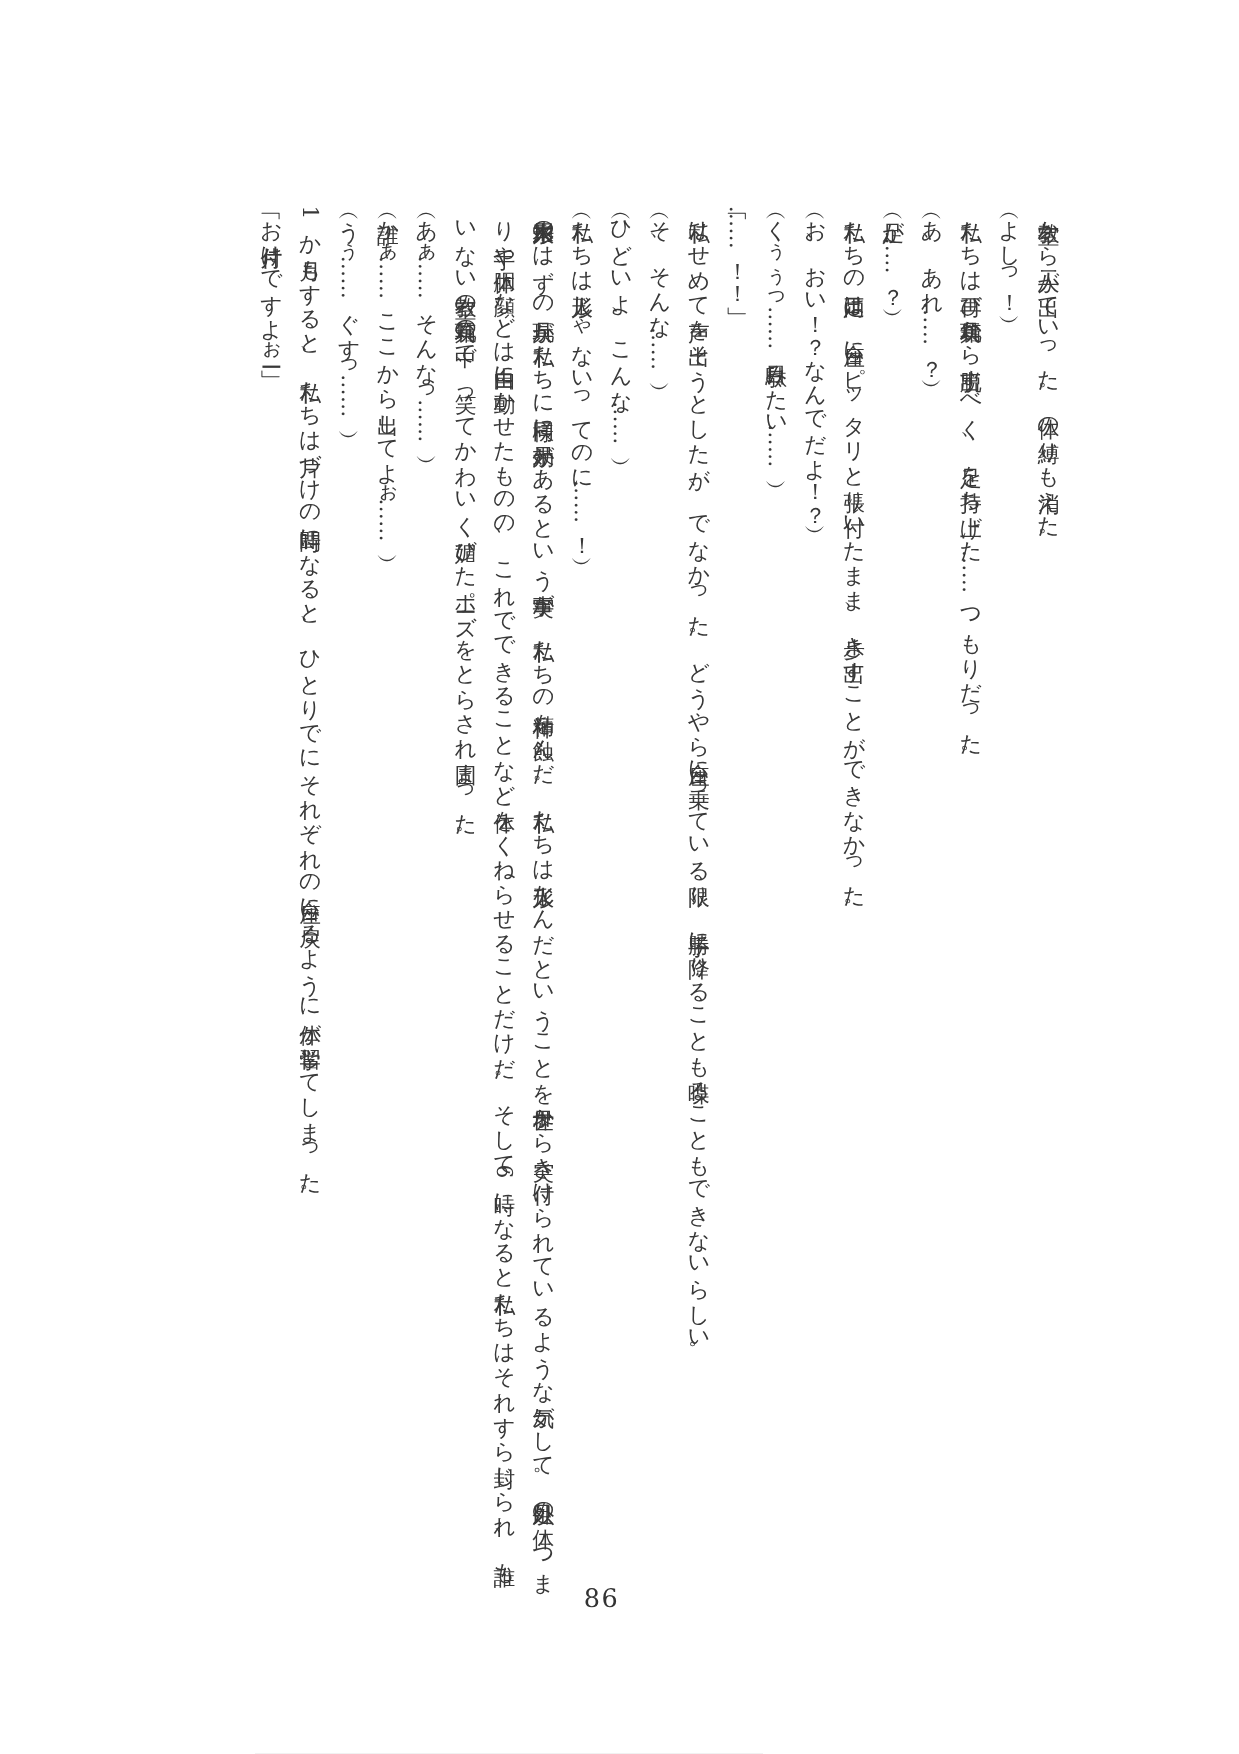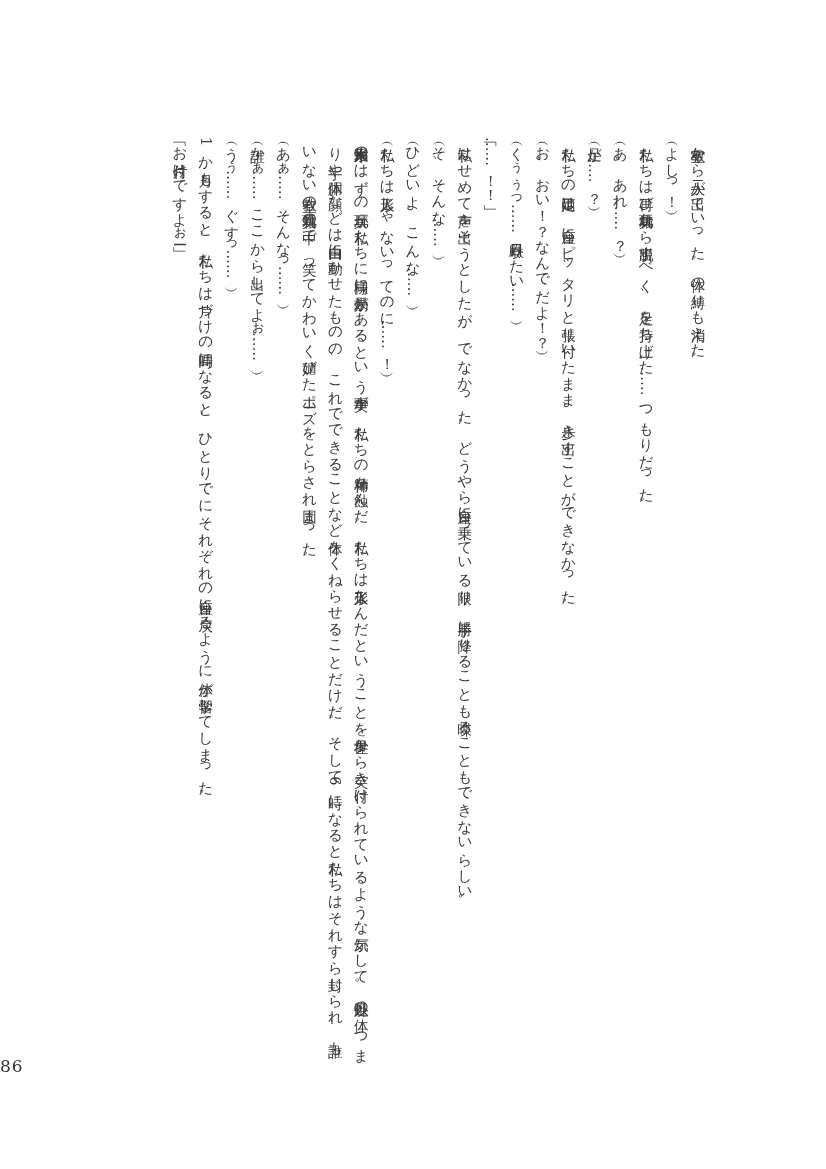--- a/index.html
+++ b/index.html
@@ -34,21 +34,21 @@
   .page-text p {
     margin: 0;
     padding: 0;
     text-indent: 0;
   }
   .page-number {
     position: absolute;
     top: 1056px;
     left: 0;
     width: 802px;
-    text-align: left;
+    text-align: center;
     font-size: 17px;
     color: #333333;
     letter-spacing: 1px;
   }
 </style>
 </head>
 <body>
 
 <div class="page">
   <div class="page-text">

